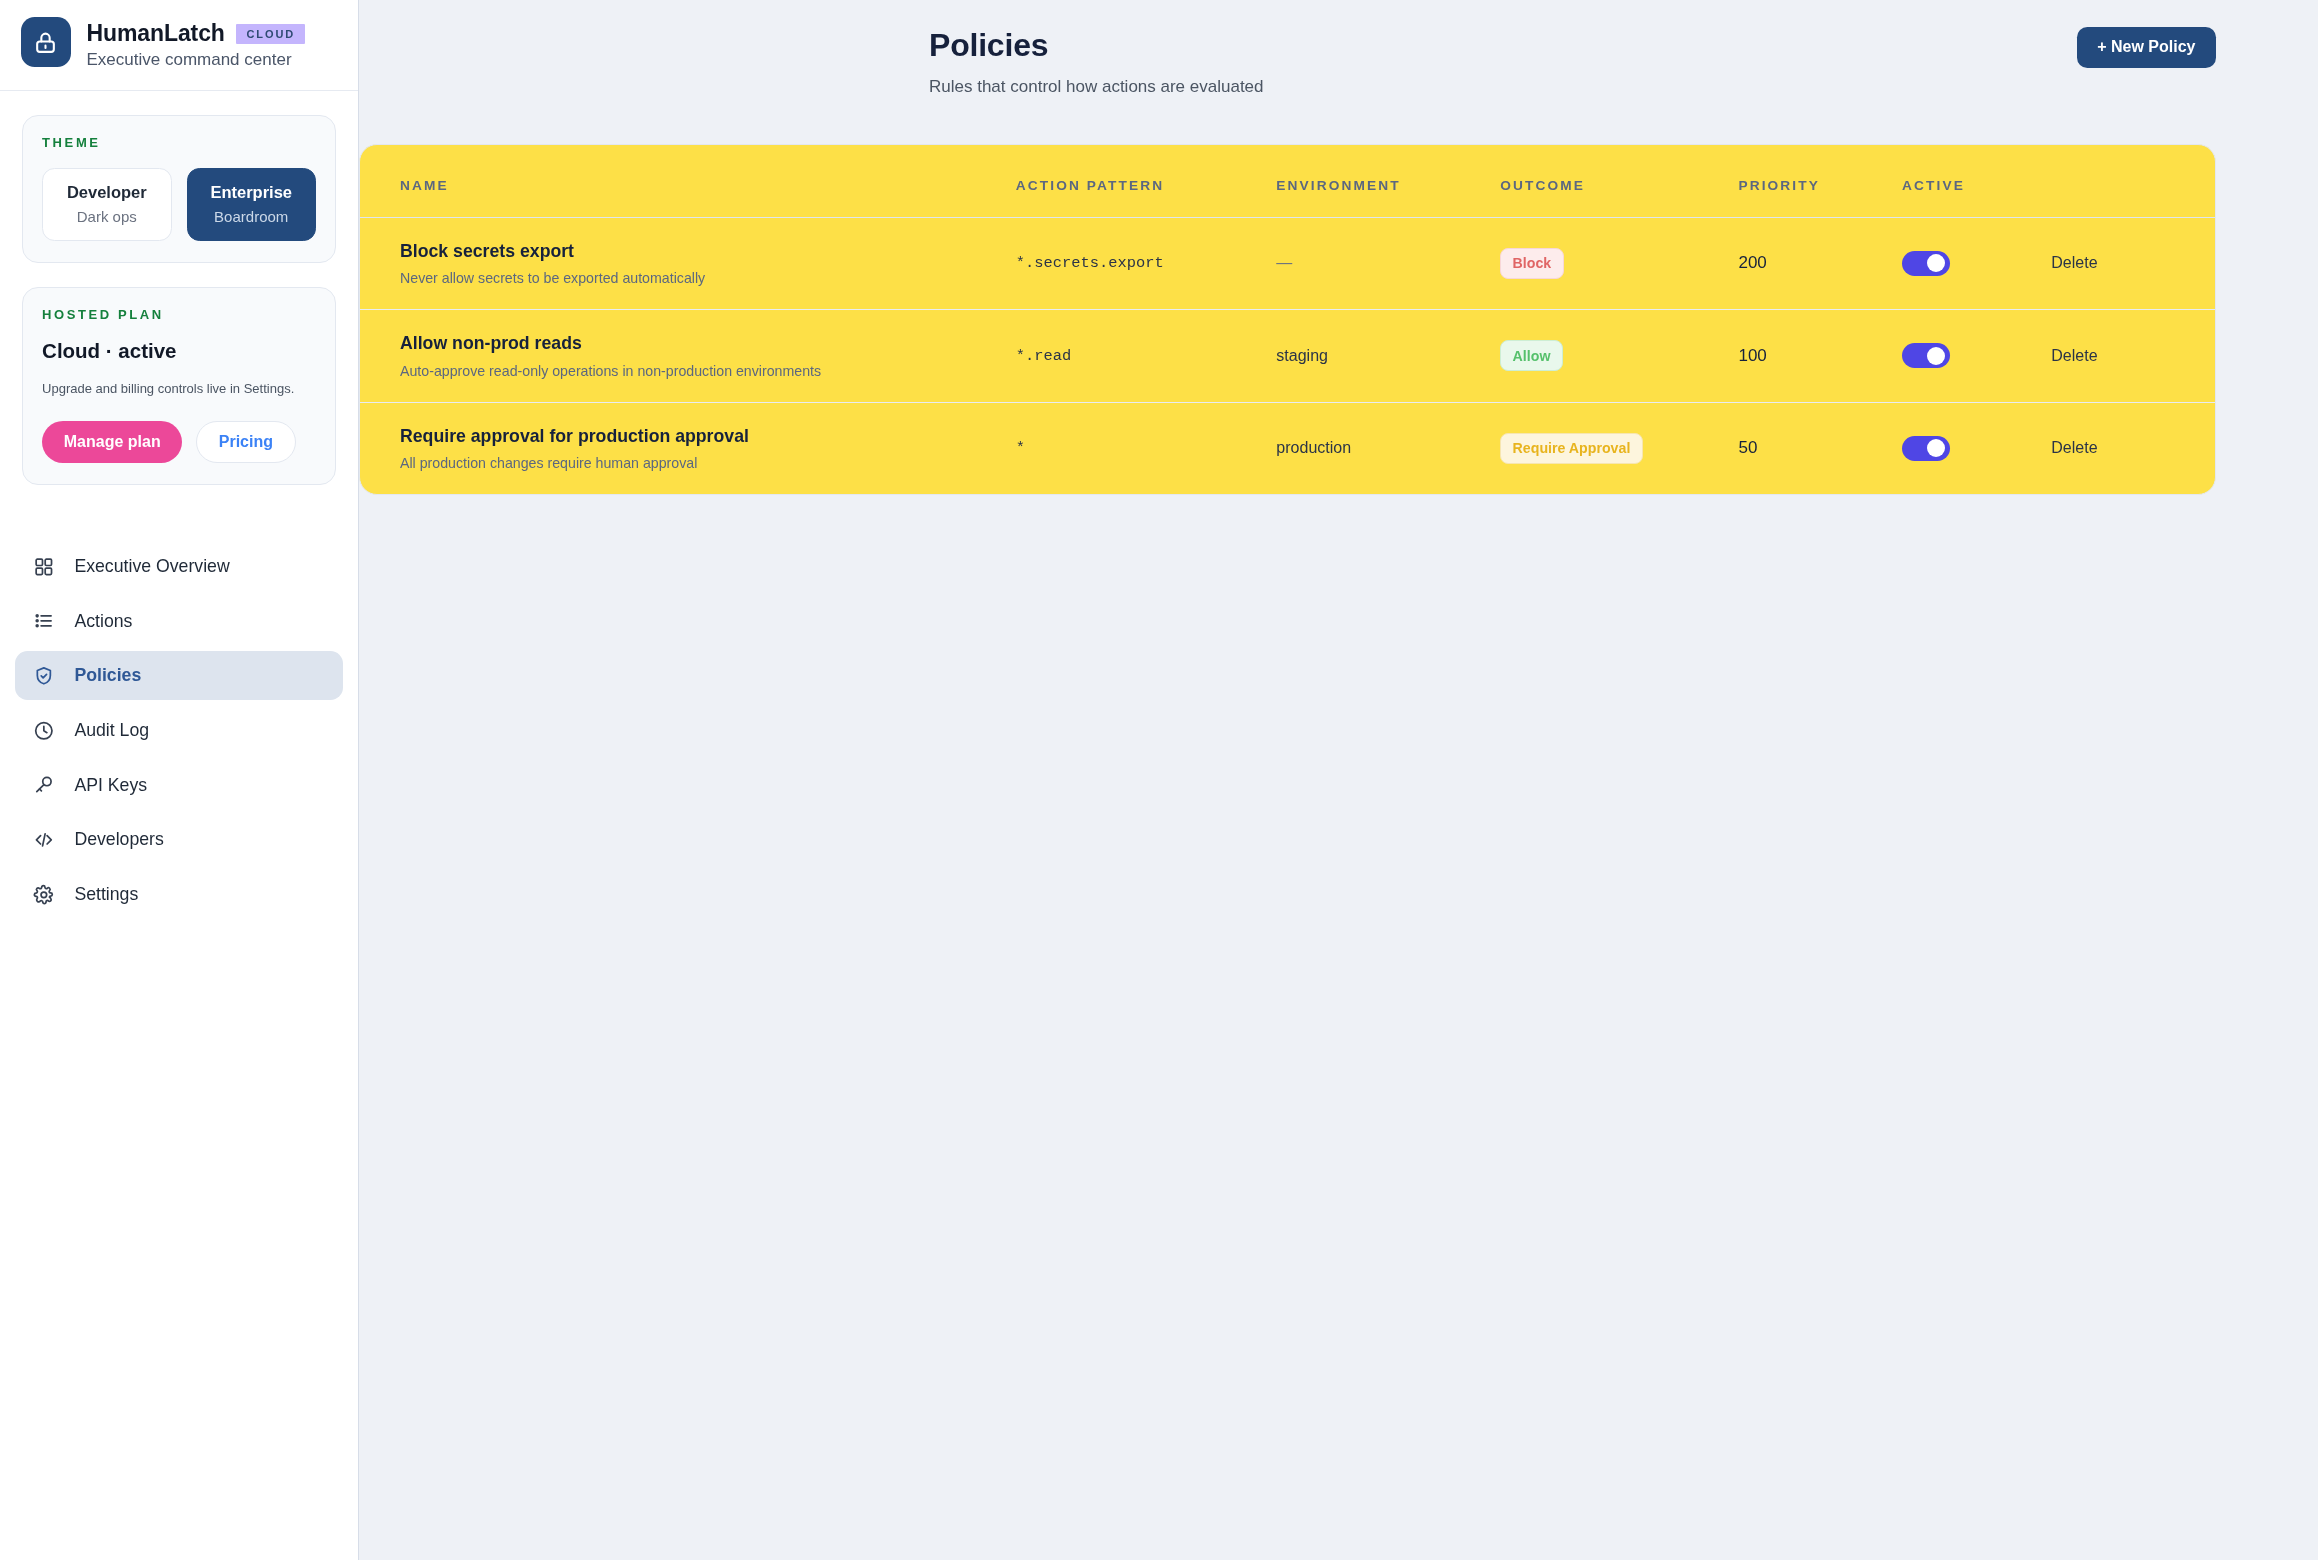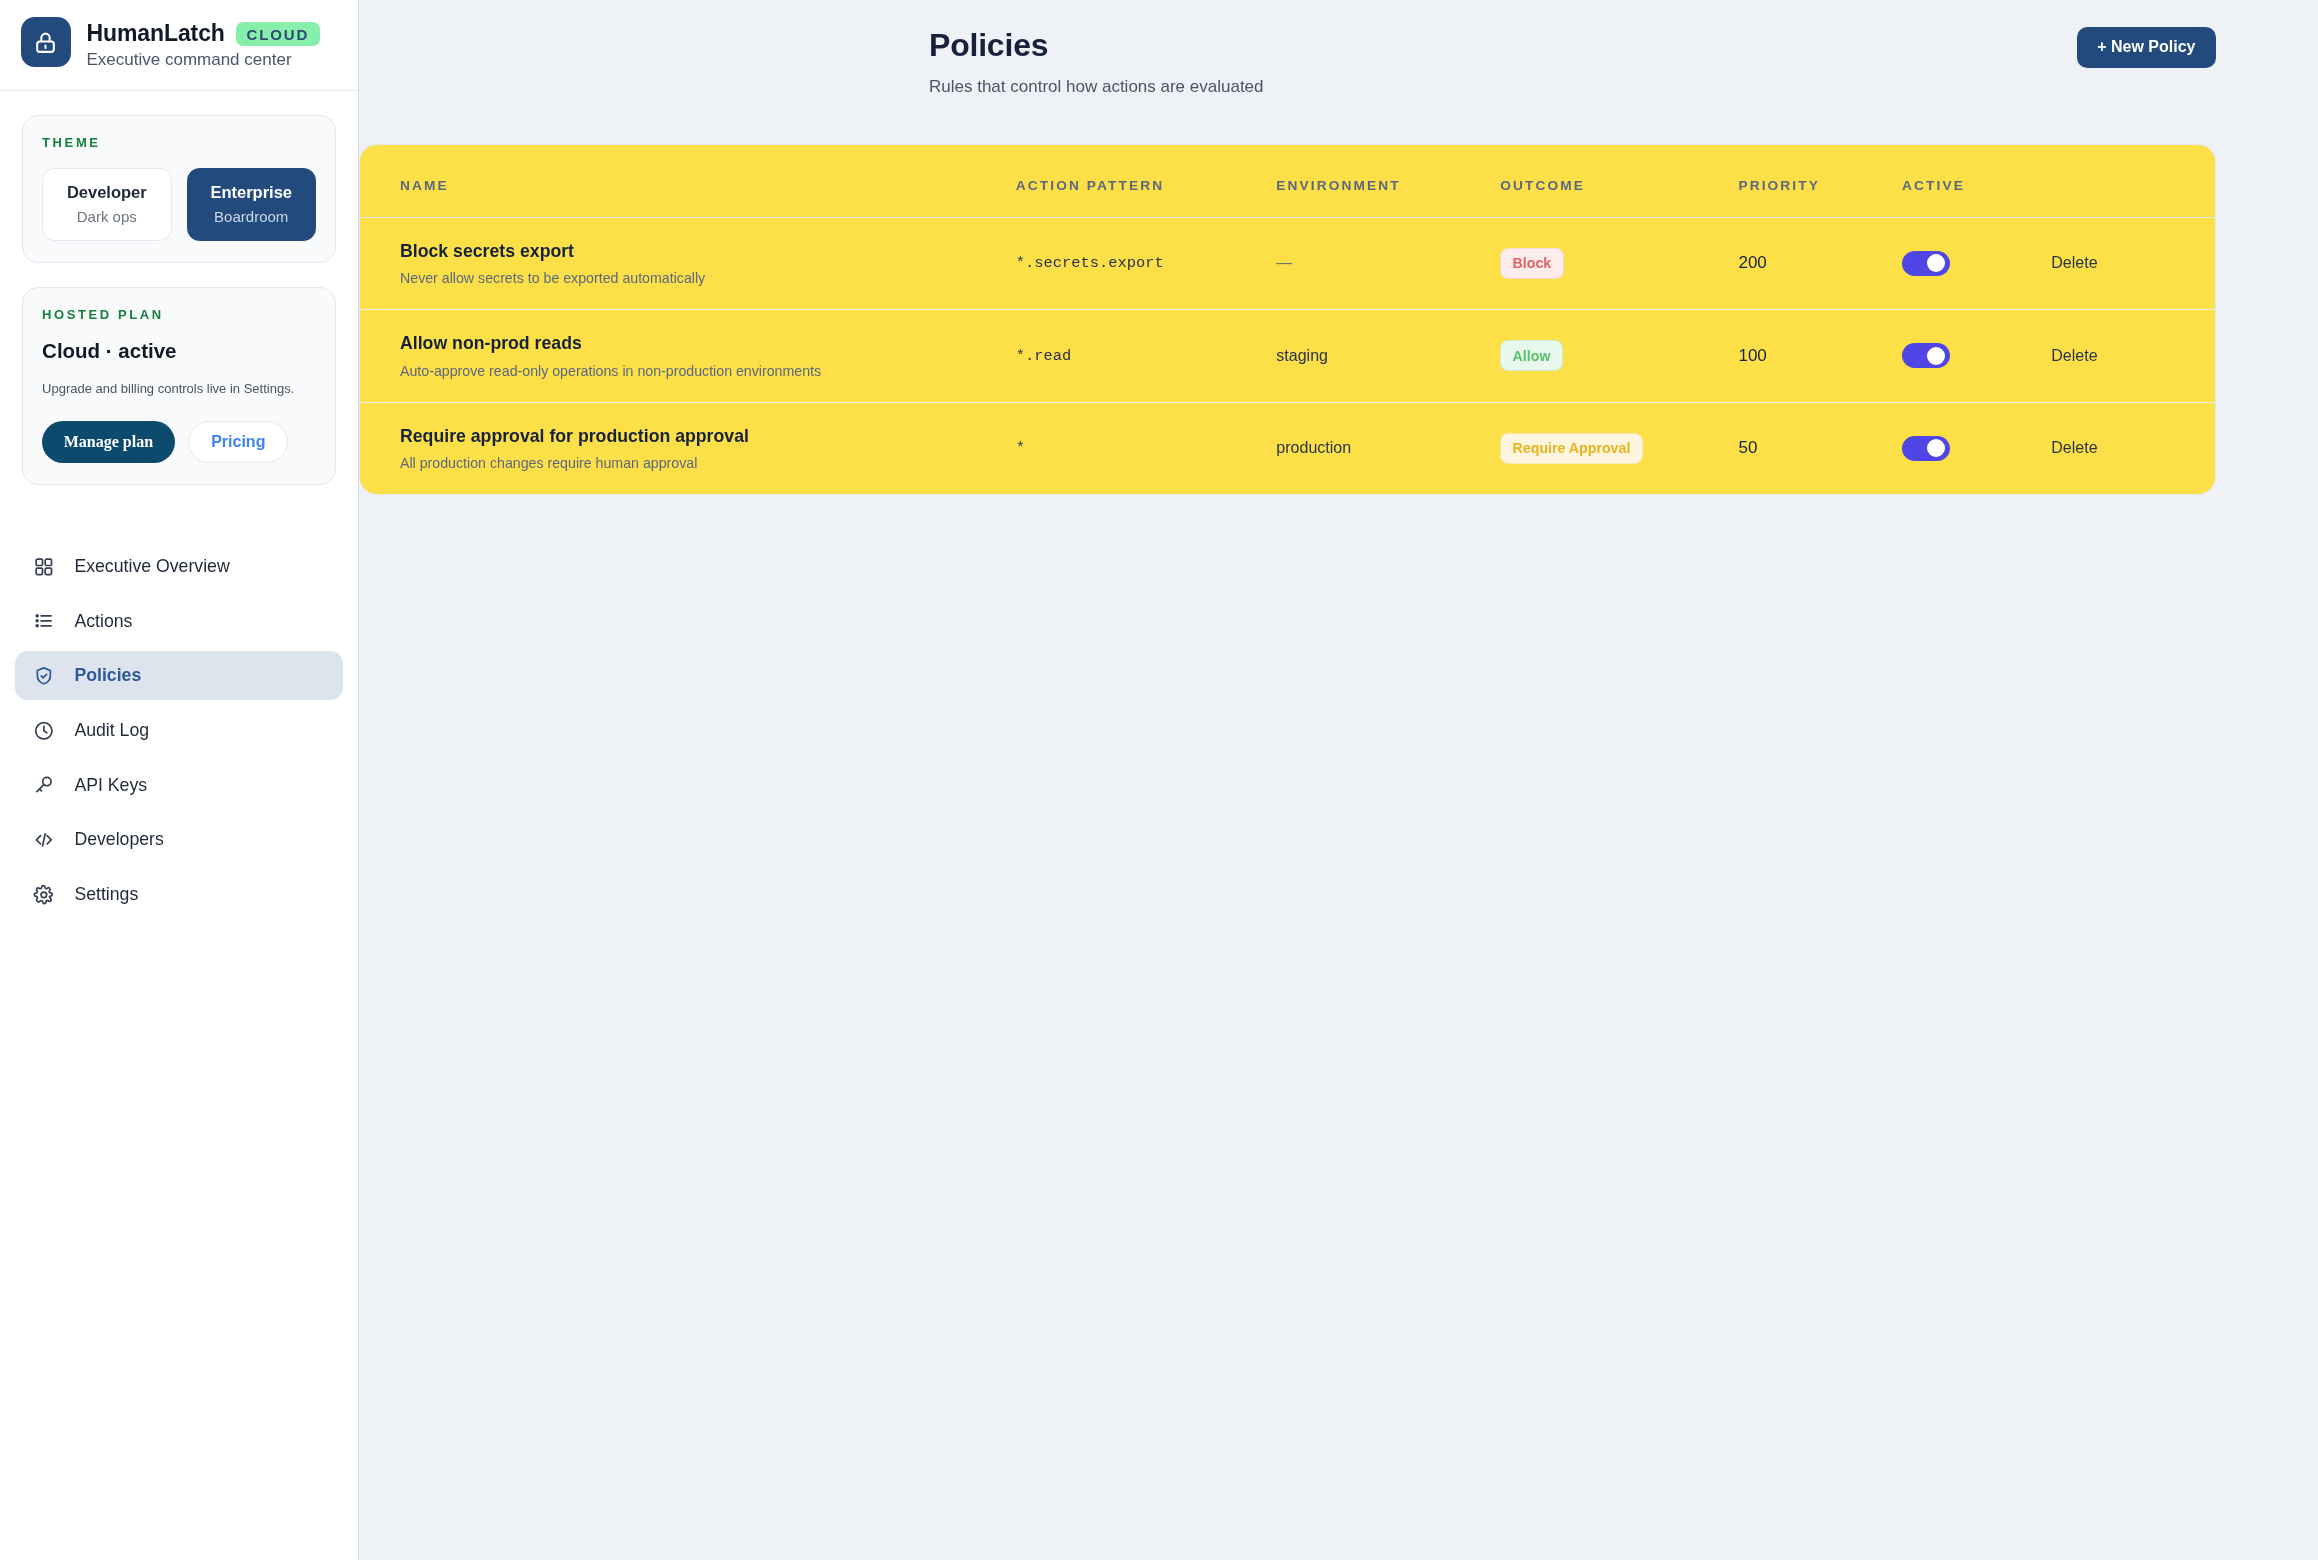--- a/index.html
+++ b/index.html
@@ -27,23 +27,23 @@
     width: 50px; height: 50px; flex: 0 0 50px;
     background: #234a7d;
     border-radius: 13.7px;
     display: flex; align-items: center; justify-content: center;
   }
   .logo-mark svg { width: 25px; height: 25px; display:block; }
   .brand-text { padding-top: 3.4px; }
   .brand-row { display: flex; align-items: center; gap: 11.4px; }
   .brand-name { font-size: 23px; font-weight: 700; color: #111827; letter-spacing: -0.1px; }
   .brand-badge {
-    background: #86efac; color: #2f4a73;
-    font-size: 15px; font-weight: 700; letter-spacing: 1.9px;
-    padding: 4px 10.3px 3.4px; border-radius: 7px;
+    background: #c4b5fd; color: #2f4a73;
+    font-size: 11px; font-weight: 700; letter-spacing: 1.9px;
+    padding: 4px 10.3px 3.4px; border-radius: 1px;
   }
   .brand-sub { font-size: 17px; color: #4a5568; margin-top: 3px; }
 
   .panel {
     margin: 24px 21.7px 0 21.7px;
     border: 1.7px solid #e3e8f0;
     border-radius: 16px;
     background: #f8fafc;
     padding: 19.4px 19.4px 20.5px;
   }
@@ -59,23 +59,23 @@
   .theme-btn.sel { background: #234a7d; border-color: #234a7d; }
   .theme-btn .t { font-size: 16.5px; font-weight: 700; color: #1f2937; }
   .theme-btn .s { font-size: 15px; color: #6b7280; margin-top: 6.3px; }
   .theme-btn.sel .t { color: #ffffff; }
   .theme-btn.sel .s { color: #cbd8e8; }
 
   .plan-title { font-size: 20.5px; font-weight: 700; color: #111827; margin-top: 17px; }
   .plan-desc { font-size: 13px; color: #4b5563; margin-top: 17px; line-height: 1.35; }
   .plan-btns { display: flex; gap: 13.7px; margin-top: 23px; }
   .btn-primary {
-    background: #0c4a6e; color: #fff; border: none; cursor: pointer;
+    background: #ec4899; color: #fff; border: none; cursor: pointer;
     font-size: 16px; font-weight: 700; padding: 11.4px 21.7px; border-radius: 569px;
-    font-family: Liberation Serif, serif;
+    font-family: Liberation Sans, sans-serif;
   }
   .btn-ghost {
     background: #fff; color: #3b82f6; border: 1.7px solid #e3e8f0; cursor: pointer;
     font-size: 16px; font-weight: 700; padding: 11.4px 21.7px; border-radius: 569px;
     font-family: inherit;
   }
 
   .nav { margin-top: 57px; padding: 0 15px; }
   .nav-item {
     display: flex; align-items: center; gap: 19.4px;

